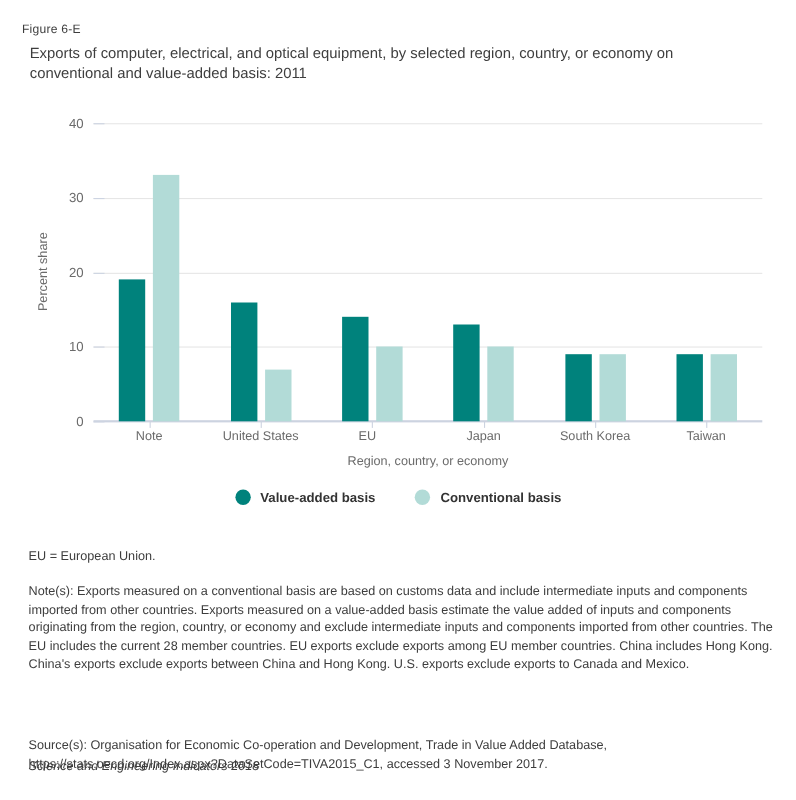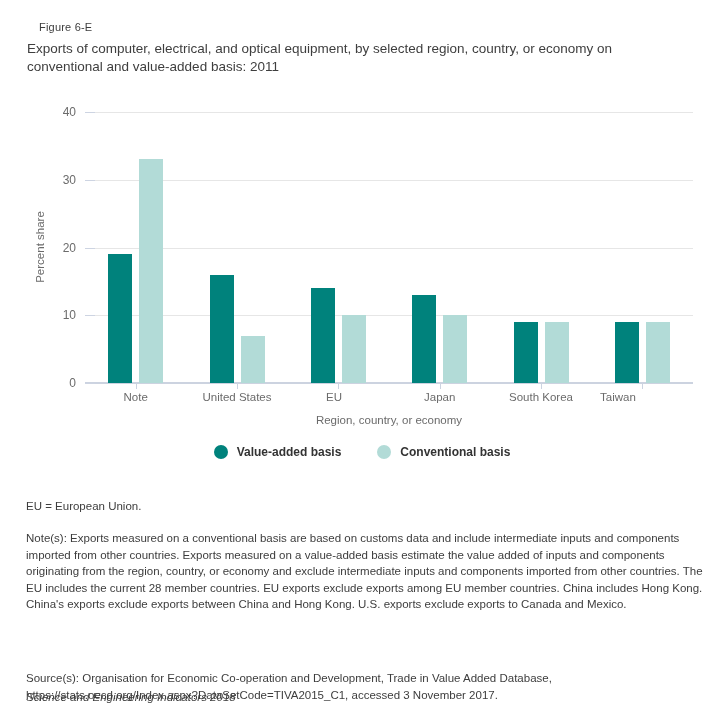--- a/index.html
+++ b/index.html
@@ -10,21 +10,21 @@
     position: relative;
     width: 724px;
     height: 727px;
     background: #ffffff;
     overflow: hidden;
   }
 
   
   .figure-label {
     position: absolute;
-    left: 39px; top: 21px;
+    left: 20px; top: 21px;
     font-size: 11px;
     color: #3d3d3d;
     letter-spacing: 0.2px;
   }
   .figure-title {
     position: absolute;
     left: 27px; top: 40px;
     width: 645px;
     font-size: 13.5px;
     line-height: 18px;
@@ -176,21 +176,21 @@
       <div class="bar" style="left: 358.167px; height: 67.75px; background: rgb(178, 219, 215);"></div>
       <div class="x-tick" style="left: 354.667px;"></div>
       <div class="x-cat-label" style="left: 294.667px;">Japan</div>
       <div class="bar" style="left: 428.5px; height: 60.975px; background: rgb(0, 130, 124);"></div>
       <div class="bar" style="left: 459.5px; height: 60.975px; background: rgb(178, 219, 215);"></div>
       <div class="x-tick" style="left: 456px;"></div>
       <div class="x-cat-label" style="left: 396px;">South Korea</div>
       <div class="bar" style="left: 529.833px; height: 60.975px; background: rgb(0, 130, 124);"></div>
       <div class="bar" style="left: 560.833px; height: 60.975px; background: rgb(178, 219, 215);"></div>
       <div class="x-tick" style="left: 557.333px;"></div>
-      <div class="x-cat-label" style="left: 473px; text-align: center;">Taiwan</div>
+      <div class="x-cat-label" style="left: 497px; text-align: center;">Taiwan</div>
     </div>
 
   <div class="x-axis-title">Region, country, or economy</div>
 
   <div class="legend">
     <div class="legend-item">
       <span class="legend-swatch" style="background: rgb(0, 130, 124);"></span>
       <span class="legend-label">Value-added basis</span>
     </div>
     <div class="legend-item">

